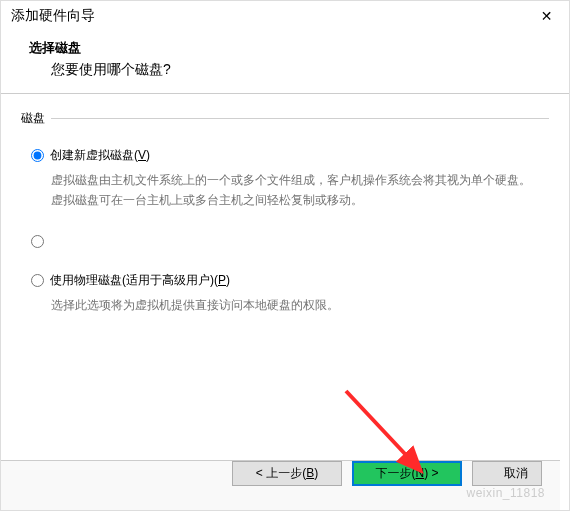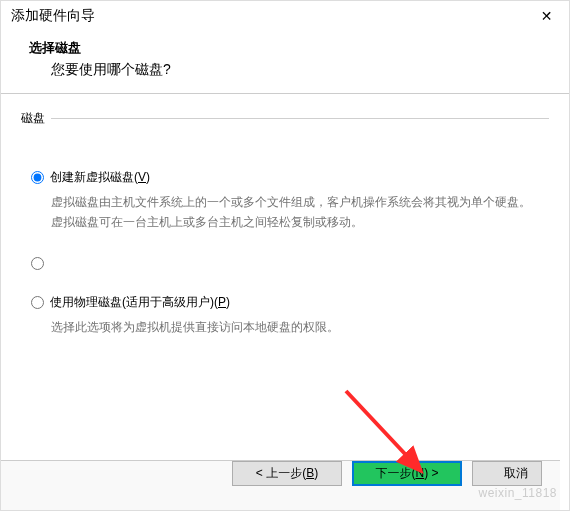--- a/index.html
+++ b/index.html
@@ -66,21 +66,20 @@
     flex: 1;
     height: 1px;
     background: #cfcfcf;
   }
   .options { padding: 12px 10px 0 10px; }
   .option { margin-bottom: 24px; }
   .option-row {
     display: flex;
     align-items: center;
     gap: 6px;
-    margin-top: 22px;
   }
   .option input[type="radio"] {
     width: 13px; height: 13px; margin: 0;
   }
   .option-label {
     font-size: 12px;
   }
   .option-label .ul { text-decoration: underline; }
   .option-desc {
     font-size: 12px;
@@ -121,21 +120,21 @@
   .ul { text-decoration: underline; }
   
   .arrow {
     position: absolute;
     left: 335px;
     top: 380px;
     pointer-events: none;
   }
   .watermark {
     position: absolute;
-    right: 12px;
+    right: 24px;
     bottom: 10px;
     color: rgba(120,120,120,0.35);
     font-size: 12px;
     letter-spacing: 0.5px;
     pointer-events: none;
   }
 </style>
 </head>
 <body>
 

